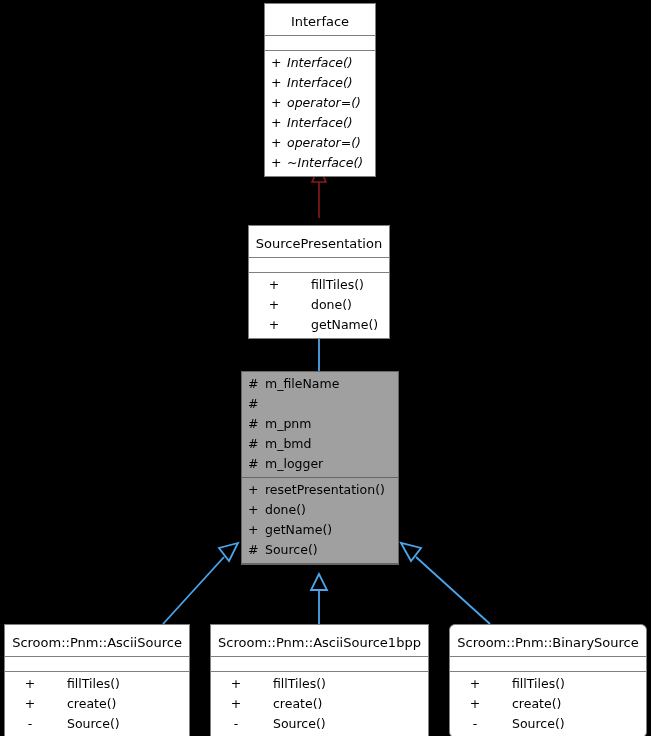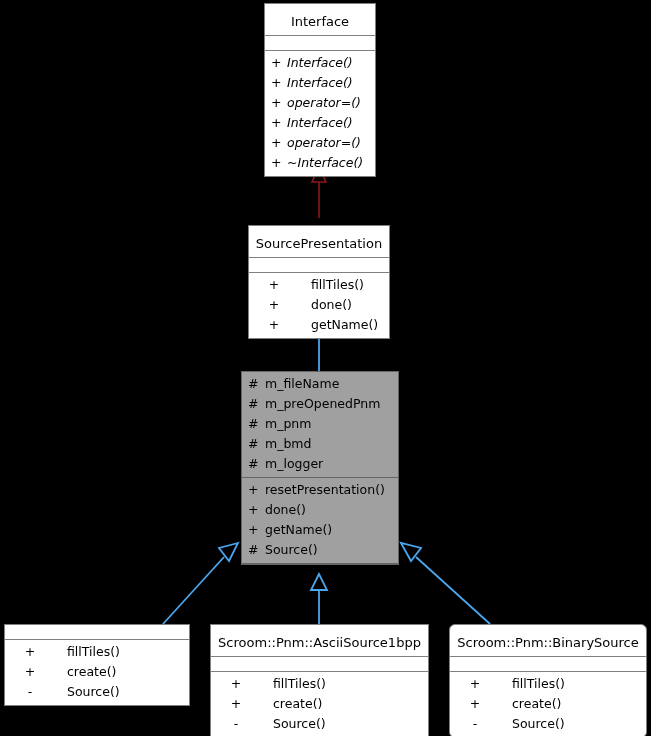--- a/index.html
+++ b/index.html
@@ -182,21 +182,20 @@
   </div>
 
   <div class="uml-node highlight src" id="node-source">
     <div class="compartment">
       <div class="member">
         <span class="vis">#</span>
         <span class="lbl">m_fileName</span>
       </div>
       <div class="member">
         <span class="vis">#</span>
-        <span class="lbl">m_preOpenedPnm</span>
       </div>
       <div class="member">
         <span class="vis">#</span>
         <span class="lbl">m_pnm</span>
       </div>
       <div class="member">
         <span class="vis">#</span>
         <span class="lbl">m_bmd</span>
       </div>
       <div class="member">
@@ -218,20 +217,21 @@
         <span class="lbl">getName()</span>
       </div>
       <div class="member">
         <span class="vis">#</span>
         <span class="lbl">Source()</span>
       </div>
     </div>
   </div>
 
   <div class="uml-node wide" id="node-asciisource">
+    <div class="node-title">Scroom::Pnm::AsciiSource</div>
     <div class="compartment empty"></div>
     <div class="compartment last">
       <div class="member">
         <span class="vis">+</span>
         <span class="lbl">fillTiles()</span>
       </div>
       <div class="member">
         <span class="vis">+</span>
         <span class="lbl">create()</span>
       </div>

